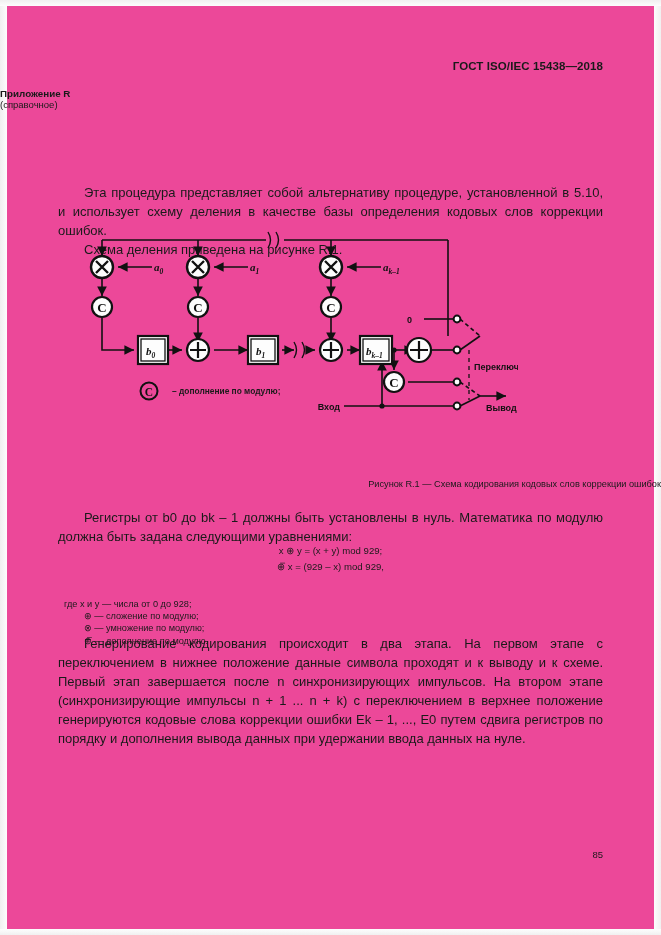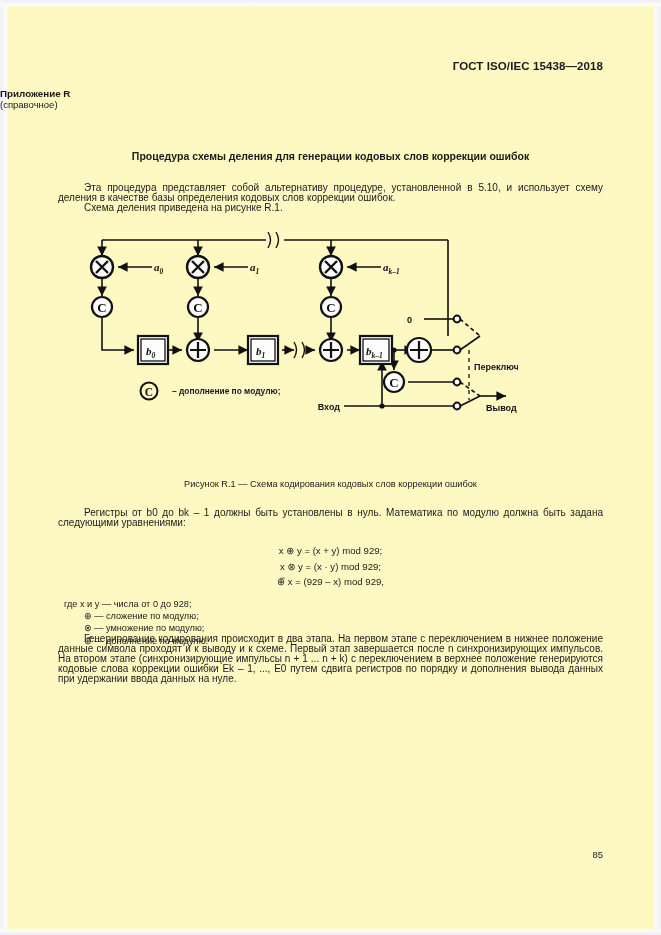--- a/index.html
+++ b/index.html
@@ -6,21 +6,21 @@
   body{
     width:661px;height:935px;
     background:#fbfbfb;
     font-family:"Liberation Sans", sans-serif;
     color:#1a1a1a;
     position:relative;
     overflow:hidden;
   }
   .page{
     position:absolute;inset:0;
-    background:#fef9c3;
+    background:#ec4899;
     box-shadow:inset 0 0 0 1px #f2f2f2;
   }
   .edge-l{position:absolute;left:0;top:0;width:7px;height:935px;
     background:linear-gradient(to right,#f0f0f0,#fdfdfd);}
   .edge-r{position:absolute;right:0;top:0;width:7px;height:935px;
     background:linear-gradient(to left,#f0f0f0,#fdfdfd);}
   .edge-t{position:absolute;left:0;top:0;height:6px;width:661px;
     background:linear-gradient(to bottom,#f0f0f0,#fdfdfd);}
   .edge-b{position:absolute;left:0;bottom:0;height:6px;width:661px;
     background:linear-gradient(to top,#f0f0f0,#fdfdfd);}
@@ -36,42 +36,42 @@
   }
   .annex .l2{display:block;margin-top:0;font-weight:normal;font-size:9.5px;}
 
   .sec-title{
     position:absolute;left:58px;right:58px;top:150px;
     text-align:center;font-size:10.5px;font-weight:bold;
   }
 
   .para{
     position:absolute;left:58px;width:545px;
-    font-size:10px;line-height:10px;text-align:justify;
+    font-size:13px;line-height:19px;text-align:justify;
   }
   .para .ind{display:block;text-indent:26px;}
   .p-intro{top:183px;}
   .p-regs{top:508px;}
   .p-final{top:634px;}
 
   .eqs{
     position:absolute;left:0;right:0;top:543px;
     text-align:center;font-size:9.6px;line-height:15.5px;
   }
 
   .deflist{
     position:absolute;left:58px;top:598px;width:545px;
     font-size:9.2px;line-height:12.2px;
   }
   .deflist .row{padding-left:26px;}
   .deflist .head{padding-left:6px;}
 
   .caption{
     position:absolute;left:0;right:0;top:479px;
-    text-align:center;font-size:9.2px;
+    text-align:right;font-size:9.2px;
   }
   .pageno{
     position:absolute;right:58px;bottom:75px;
     font-size:9.5px;
     margin-left:20px;
   }
 
   
   .figure{position:absolute;left:88px;top:224px;width:430px;height:200px;}
   .figure svg{display:block;}
@@ -91,21 +91,20 @@
   <div class="edge-t"></div>
   <div class="edge-b"></div>
 
   <div class="header-std">ГОСТ ISO/IEC 15438—2018</div>
 
   <div class="annex">
     <span>Приложение  R</span>
     <span class="l2">(справочное)</span>
   </div>
 
-  <div class="sec-title">Процедура схемы деления для генерации кодовых слов коррекции ошибок</div>
 
   <div class="para p-intro">
     <span class="ind">Эта процедура представляет собой альтернативу процедуре, установленной в 5.10, и использует схему деления в качестве базы определения кодовых слов коррекции ошибок.</span>
     <span class="ind">Схема деления приведена на рисунке R.1.</span>
   </div>
 
   <div class="figure">
     <svg width="430" height="200" viewBox="0 0 430 200">
       <defs>
         <marker id="ar" markerWidth="7" markerHeight="7" refX="6" refY="3" orient="auto">
@@ -243,21 +242,20 @@
   </div>
 
   <div class="caption">Рисунок R.1 — Схема кодирования кодовых слов коррекции ошибок</div>
 
   <div class="para p-regs">
     <span class="ind">Регистры от b0 до bk – 1 должны быть установлены в нуль. Математика по модулю должна быть задана следующими уравнениями:</span>
   </div>
 
   <div class="eqs">
     <div>x ⊕ y = (x + y) mod 929;</div>
-    <div>x ⊗ y = (x · y) mod 929;</div>
     <div>⊕̅ x = (929 – x) mod 929,</div>
   </div>
 
   <div class="deflist">
     <div class="head">где x и y — числа от 0 до 928;</div>
     <div class="row">⊕ — сложение по модулю;</div>
     <div class="row">⊗ — умножение по модулю;</div>
     <div class="row">⊕̅ — дополнение по модулю.</div>
   </div>
 

